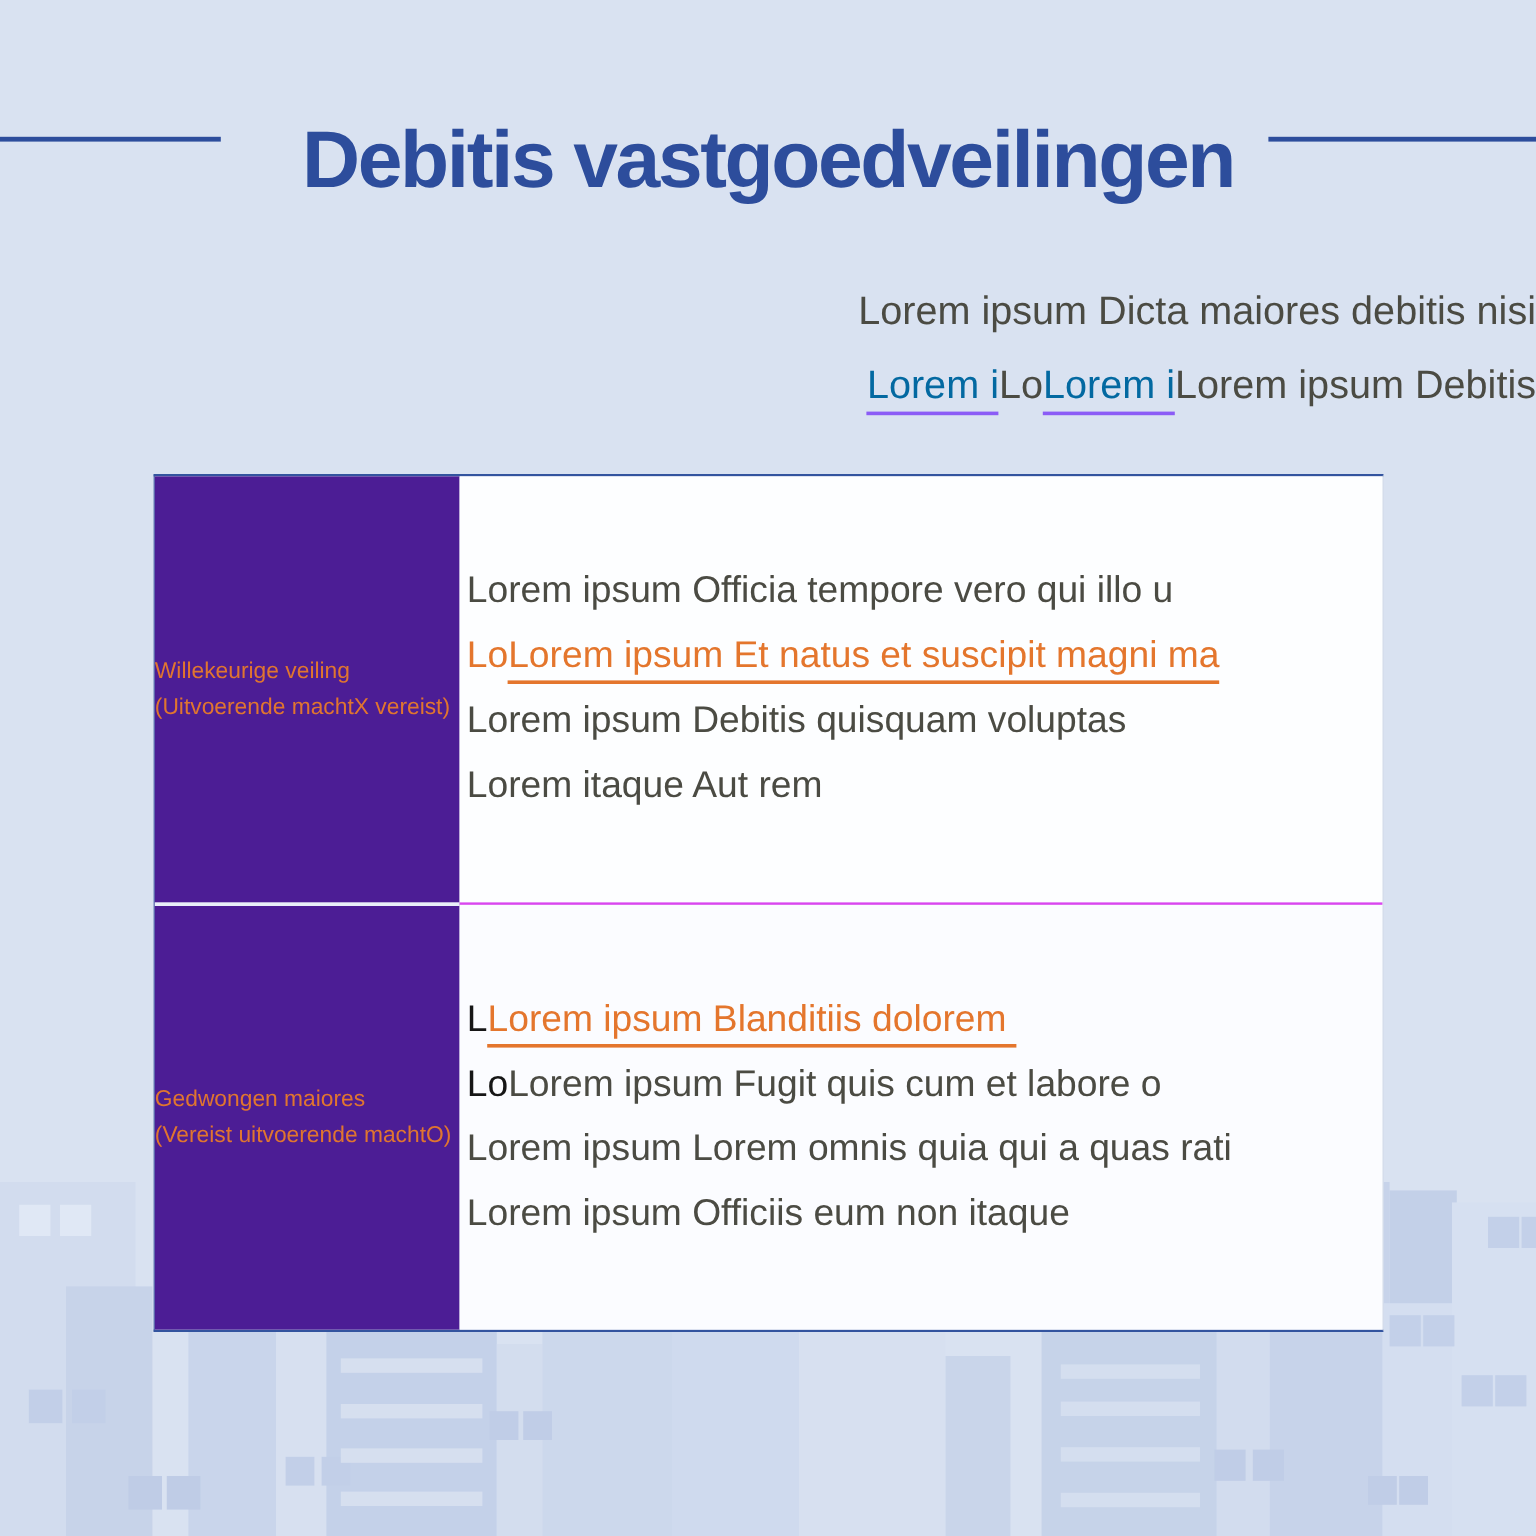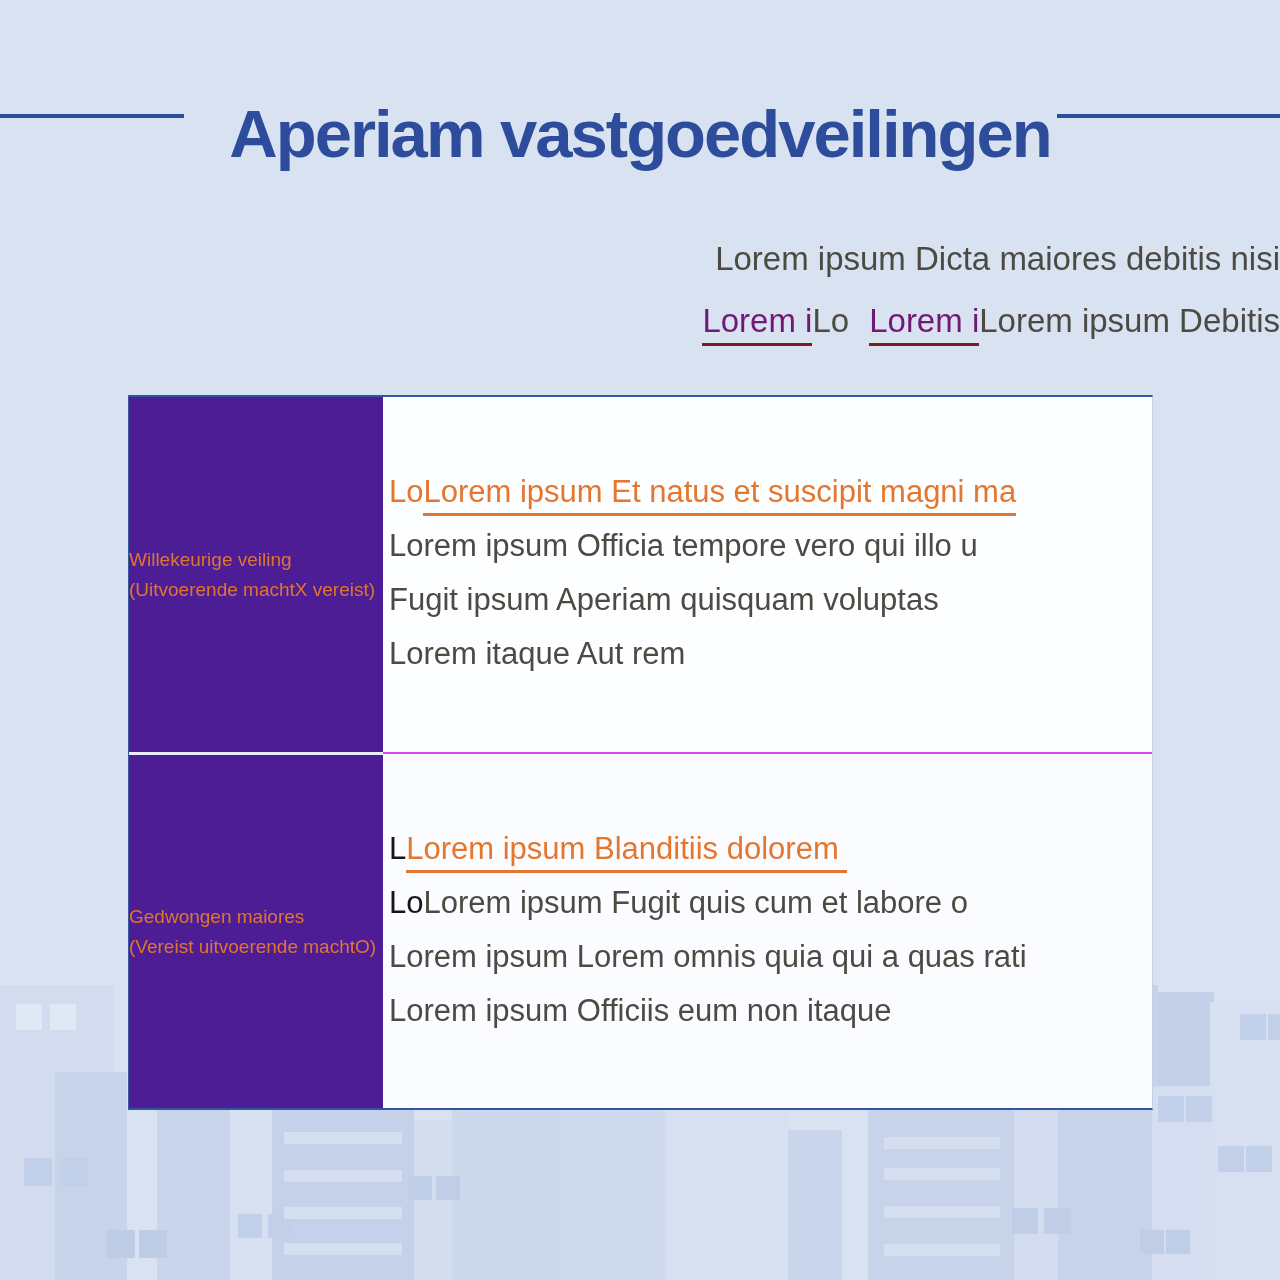--- a/index.html
+++ b/index.html
@@ -23,22 +23,22 @@
     position:absolute;top:92px;left:0;width:100%;z-index:2;
     text-align:center;font-size:67px;line-height:84px;font-weight:bold;
     letter-spacing:-2px;color:#2d4d9c;margin:0;
   }
 
   .subtitle{
     position:absolute;top:228px;left:0;width:100%;z-index:2;
     text-align:right;font-size:33px;line-height:62px;color:#4b4b43;margin:0;
   }
   .subtitle .u-link{
-    color:#701a75;border-bottom:3px solid #7f1d1d;padding-bottom:2px;
-    display:inline-block;line-height:40px;margin-left:20px;
+    color:#0369a1;border-bottom:3px solid #8b5cf6;padding-bottom:2px;
+    display:inline-block;line-height:40px;
   }
 
   
   .vtable{
     position:absolute;left:128px;top:395px;width:1025px;z-index:3;
     border-top:2px solid #33549f;border-bottom:2px solid #33549f;
     border-left:1px solid #3a58a0;border-right:1px solid #c3cfe2;
     background:#fdfeff;box-sizing:border-box;
   }
   .vrow{display:flex;height:355px;}
@@ -115,37 +115,37 @@
       <div style="left: 284px; top: 1243px; width: 118px; height: 12px; background: rgb(214, 223, 239);"></div>
       <div style="left: 884px; top: 1137px; width: 116px; height: 12px; background: rgb(212, 222, 239);"></div>
       <div style="left: 884px; top: 1168px; width: 116px; height: 12px; background: rgb(212, 222, 239);"></div>
       <div style="left: 884px; top: 1206px; width: 116px; height: 12px; background: rgb(212, 222, 239);"></div>
       <div style="left: 884px; top: 1244px; width: 116px; height: 12px; background: rgb(212, 222, 239);"></div>
     </div>
 
   <div class="rule rule-left"></div>
   <div class="rule rule-right"></div>
 
-  <h1 class="page-title">Aperiam vastgoedveilingen</h1>
+  <h1 class="page-title">Debitis vastgoedveilingen</h1>
 
   <div class="subtitle">
     <div>Lorem ipsum Dicta maiores debitis nisi</div>
     <div><span class="u-link">Lorem i</span><span>Lo</span><span class="u-link">Lorem i</span><span>Lorem ipsum Debitis</span></div>
   </div>
 
   <div class="vtable" id="vtable">
       <div class="vrow">
         <div class="cell-left">
           <div>Willekeurige veiling</div>
           <div>(Uitvoerende machtX vereist)</div>
         </div>
         <div class="cell-right">
+          <div><span class="seg seg-gray">Lorem ipsum Officia tempore vero qui illo u</span></div>
           <div><span class="seg seg-orange">Lo</span><span class="seg seg-orange-u">Lorem ipsum Et natus et suscipit magni ma</span></div>
-          <div><span class="seg seg-gray">Lorem ipsum Officia tempore vero qui illo u</span></div>
-          <div><span class="seg seg-gray">Fugit ipsum Aperiam quisquam voluptas</span></div>
+          <div><span class="seg seg-gray">Lorem ipsum Debitis quisquam voluptas</span></div>
           <div><span class="seg seg-gray">Lorem itaque Aut rem</span></div>
         </div>
       </div>
       <div class="vrow">
         <div class="cell-left">
           <div>Gedwongen maiores</div>
           <div>(Vereist uitvoerende machtO)</div>
         </div>
         <div class="cell-right">
           <div><span class="seg seg-black">L</span><span class="seg seg-orange-u">Lorem ipsum Blanditiis dolorem </span></div>

